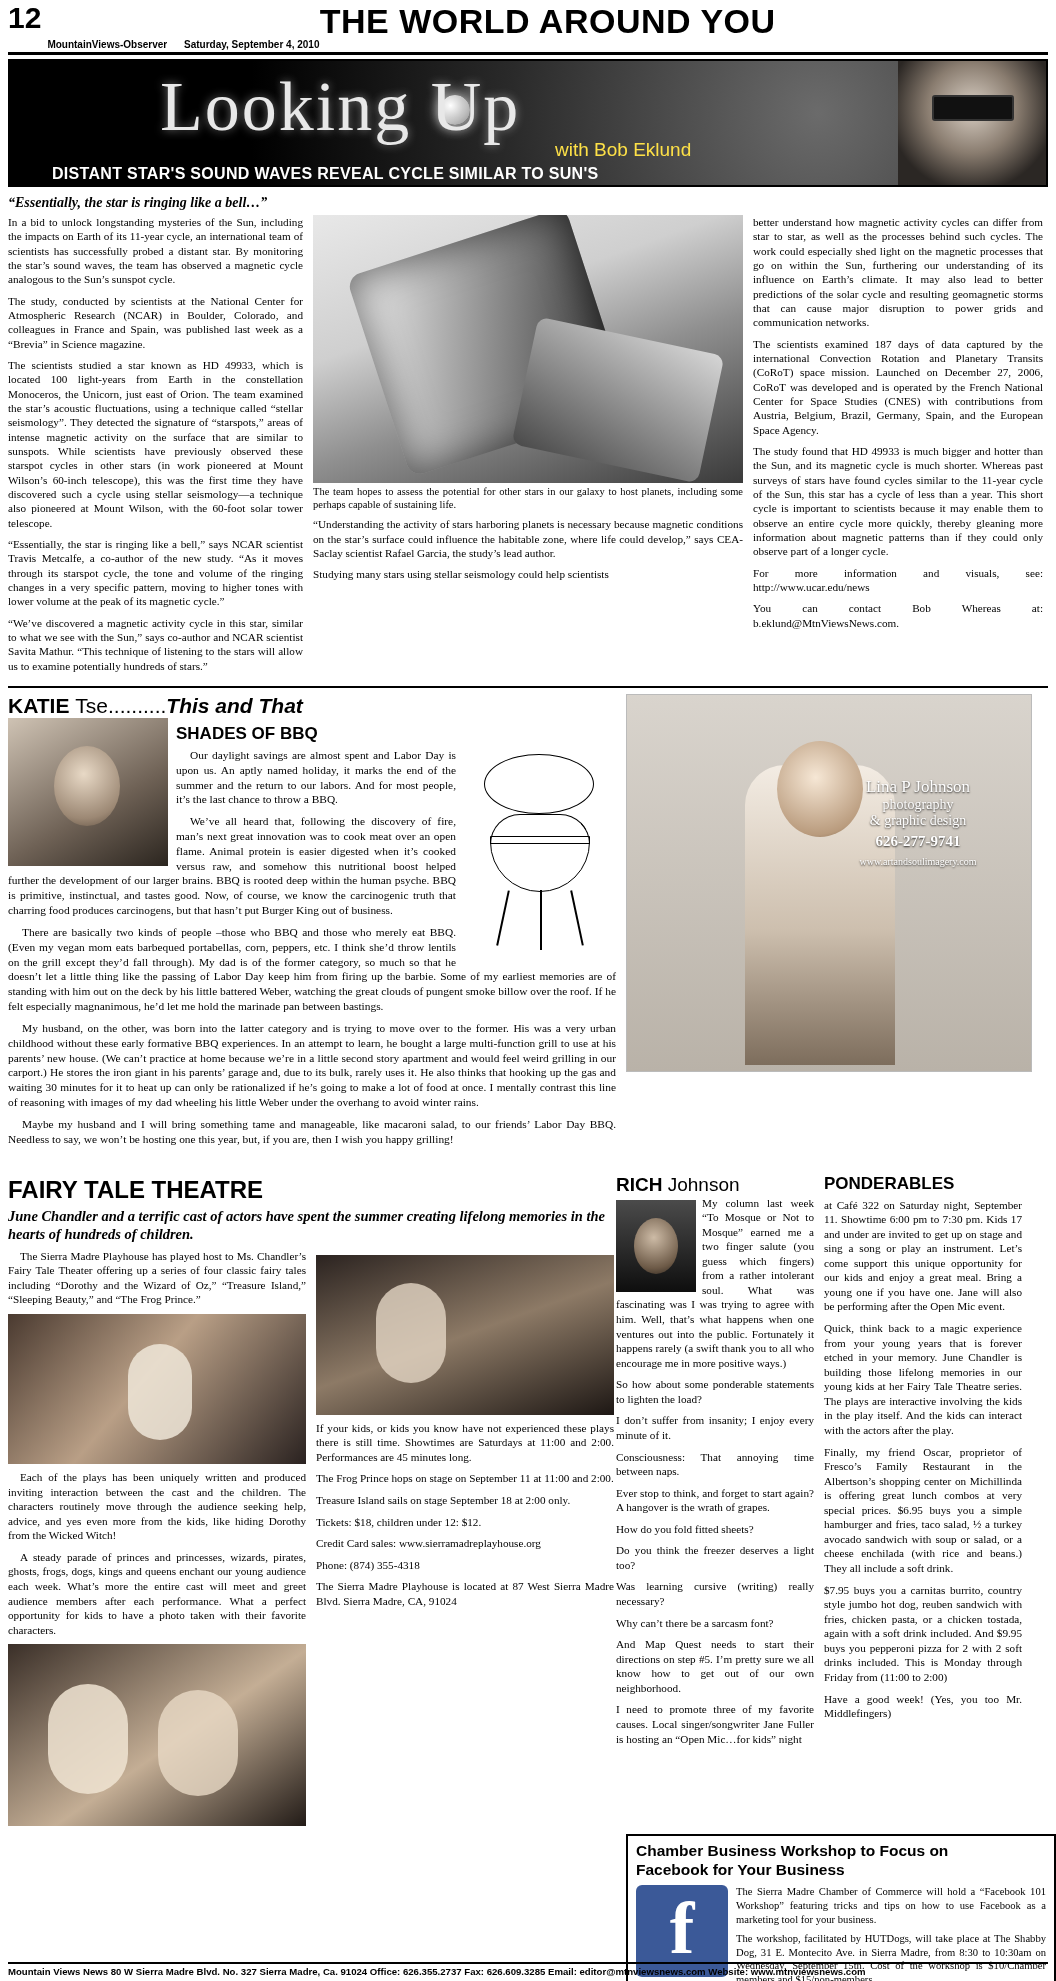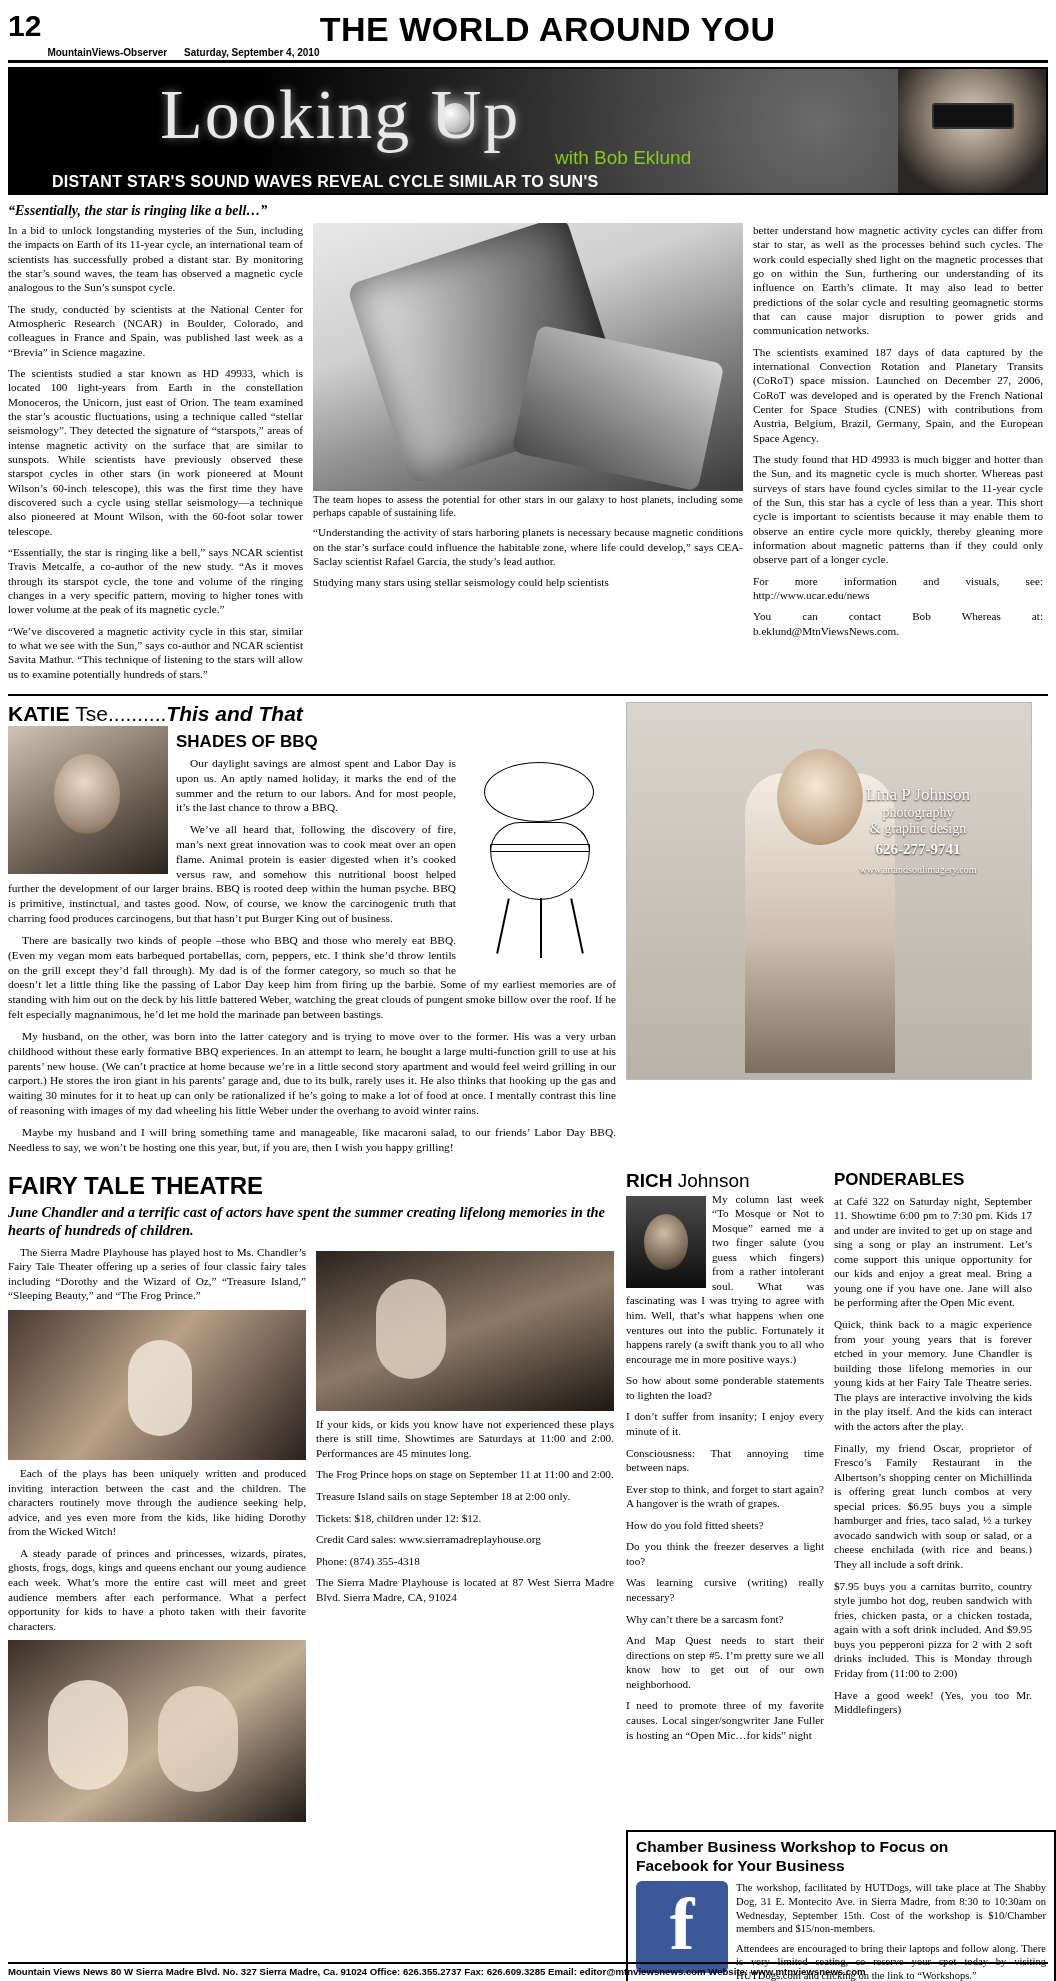--- a/index.html
+++ b/index.html
@@ -5,21 +5,21 @@
   * { box-sizing: border-box; }
   html, body { margin:0; padding:0; }
   body {
     width:1056px; height:1981px;
     background:#ffffff;
     font-family:"Liberation Serif", serif;
     color:#000;
     position:relative;
     overflow:hidden;
   }
-  .page { width:1056px; height:1981px; position:relative; padding:12px 8px; }
+  .page { width:1056px; height:1981px; position:relative; padding:4px 8px; }
 
   
   .masthead { display:flex; align-items:flex-start; border-bottom:3px solid #000; padding-bottom:2px; }
   .page-num { font-family:"Liberation Sans", sans-serif; font-weight:bold; font-size:30px; line-height:28px; padding-right:6px; }
   .mast-mid { flex:1; }
   .mast-title { font-family:"Liberation Sans", sans-serif; font-weight:bold; font-size:34px; text-align:center; letter-spacing:0.5px; line-height:34px; }
   .mast-sub { font-family:"Liberation Sans", sans-serif; font-weight:bold; font-size:10px; margin-top:1px; }
   .mast-sub .date { margin-left:14px; }
 
   
@@ -30,21 +30,21 @@
   .looking-up {
     position:absolute; left:150px; top:6px;
     font-family:"Liberation Serif", serif;
     font-size:70px; color:#e8e8e8; letter-spacing:2px;
     text-shadow:0 0 10px rgba(255,255,255,0.45);
     font-style:normal;
   }
   .with-bob {
     position:absolute; left:545px; top:78px;
     font-family:"Liberation Sans", sans-serif;
-    font-size:19px; color:#84cc16;
+    font-size:19px; color:#fde047;
   }
   .banner-head {
     position:absolute; left:42px; top:104px;
     font-family:"Liberation Sans", sans-serif; font-weight:bold;
     font-size:16px; color:#fff; letter-spacing:0.3px;
   }
   .bob-photo {
     position:absolute; right:0; top:0; width:148px; height:124px;
     background:
       radial-gradient(circle at 50% 38%, #d9cfc4 0%, #8a7d70 42%, #2b2724 78%),
@@ -103,21 +103,21 @@
   .lina-ad .child{position:absolute;left:118px;top:70px;width:150px;height:300px;
      background:linear-gradient(#f3ece3,#cdbfae 55%,#7d6d5c);border-radius:40px 40px 0 0;}
   .lina-ad .head{position:absolute;left:150px;top:46px;width:86px;height:96px;border-radius:50%;
      background:radial-gradient(circle at 45% 38%,#f6e7d5,#b99b7d 75%,#6d5743);}
   .lina-txt { position:absolute; right:18px; top:82px; width:190px; text-align:center; color:#fff;
      font-family:"Liberation Serif", serif; text-shadow:0 1px 2px rgba(0,0,0,.8); }
   .lina-txt .n1{font-size:17px;} .lina-txt .n2{font-size:14px;} .lina-txt .n3{font-size:15px;font-weight:bold;margin-top:4px;}
   .lina-txt .n4{font-size:10px;margin-top:6px;}
 
   
-  .lower { display:flex; gap:10px; margin-top:8px; }
+  .lower { display:flex; margin-top:20px; }
   .lower-left { width:608px; }
   .fairy-title { font-family:"Liberation Sans", sans-serif; font-weight:bold; font-size:24px; margin-top:2px;}
   .fairy-sub { font-style:italic; font-weight:bold; font-size:14.5px; line-height:1.25; margin:3px 0 6px;}
   .fairy-cols { display:flex; gap:10px; }
   .fairy-c1 { width:298px; font-size:11.2px; line-height:1.3; text-align:justify;}
   .fairy-c1 p { margin:0 0 7px; text-indent:12px;}
   .fairy-c2 { width:298px; font-size:11.2px; line-height:1.3; text-align:justify;}
   .fairy-c2 p { margin:0 0 7px;}
   .fairy-photo1 { width:298px; height:150px; background:linear-gradient(130deg,#4a3a30,#b99f86 45%,#2a2220); position:relative;}
   .fairy-photo1::after{content:"";position:absolute;left:120px;top:30px;width:64px;height:96px;border-radius:40px;background:#efe6d8;opacity:.85;}
@@ -310,20 +310,21 @@
   </div>
 
   <div class="chamber">
     <h3>
       <span>Chamber Business Workshop to Focus on</span><br>
       <span>Facebook for Your Business</span>
     </h3>
     <div class="chamber-body">
       <div class="fb-logo">f</div>
       <div class="chamber-txt">
+        <p>The Sierra Madre Chamber of Commerce will hold a “Facebook 101 Workshop” featuring tricks and tips on how to use Facebook as a marketing tool for your business.</p>
         <p>The workshop, facilitated by HUTDogs, will take place at The Shabby Dog, 31 E. Montecito Ave. in Sierra Madre, from 8:30 to 10:30am on Wednesday, September 15th.  Cost of the workshop is $10/Chamber members and $15/non-members.</p>
         <p>Attendees are encouraged to bring their laptops and follow along. There is very limited seating, so reserve your spot today by visiting HUTDogs.com and clicking on the link to “Workshops.”</p>
       </div>
     </div>
   </div>
 
   <div class="footer">
     <span>Mountain Views News</span>
     <span>80 W Sierra Madre Blvd.  No. 327   Sierra Madre, Ca.  91024  Office:  626.355.2737  Fax:  626.609.3285</span>
     <span class="em">Email:</span>

